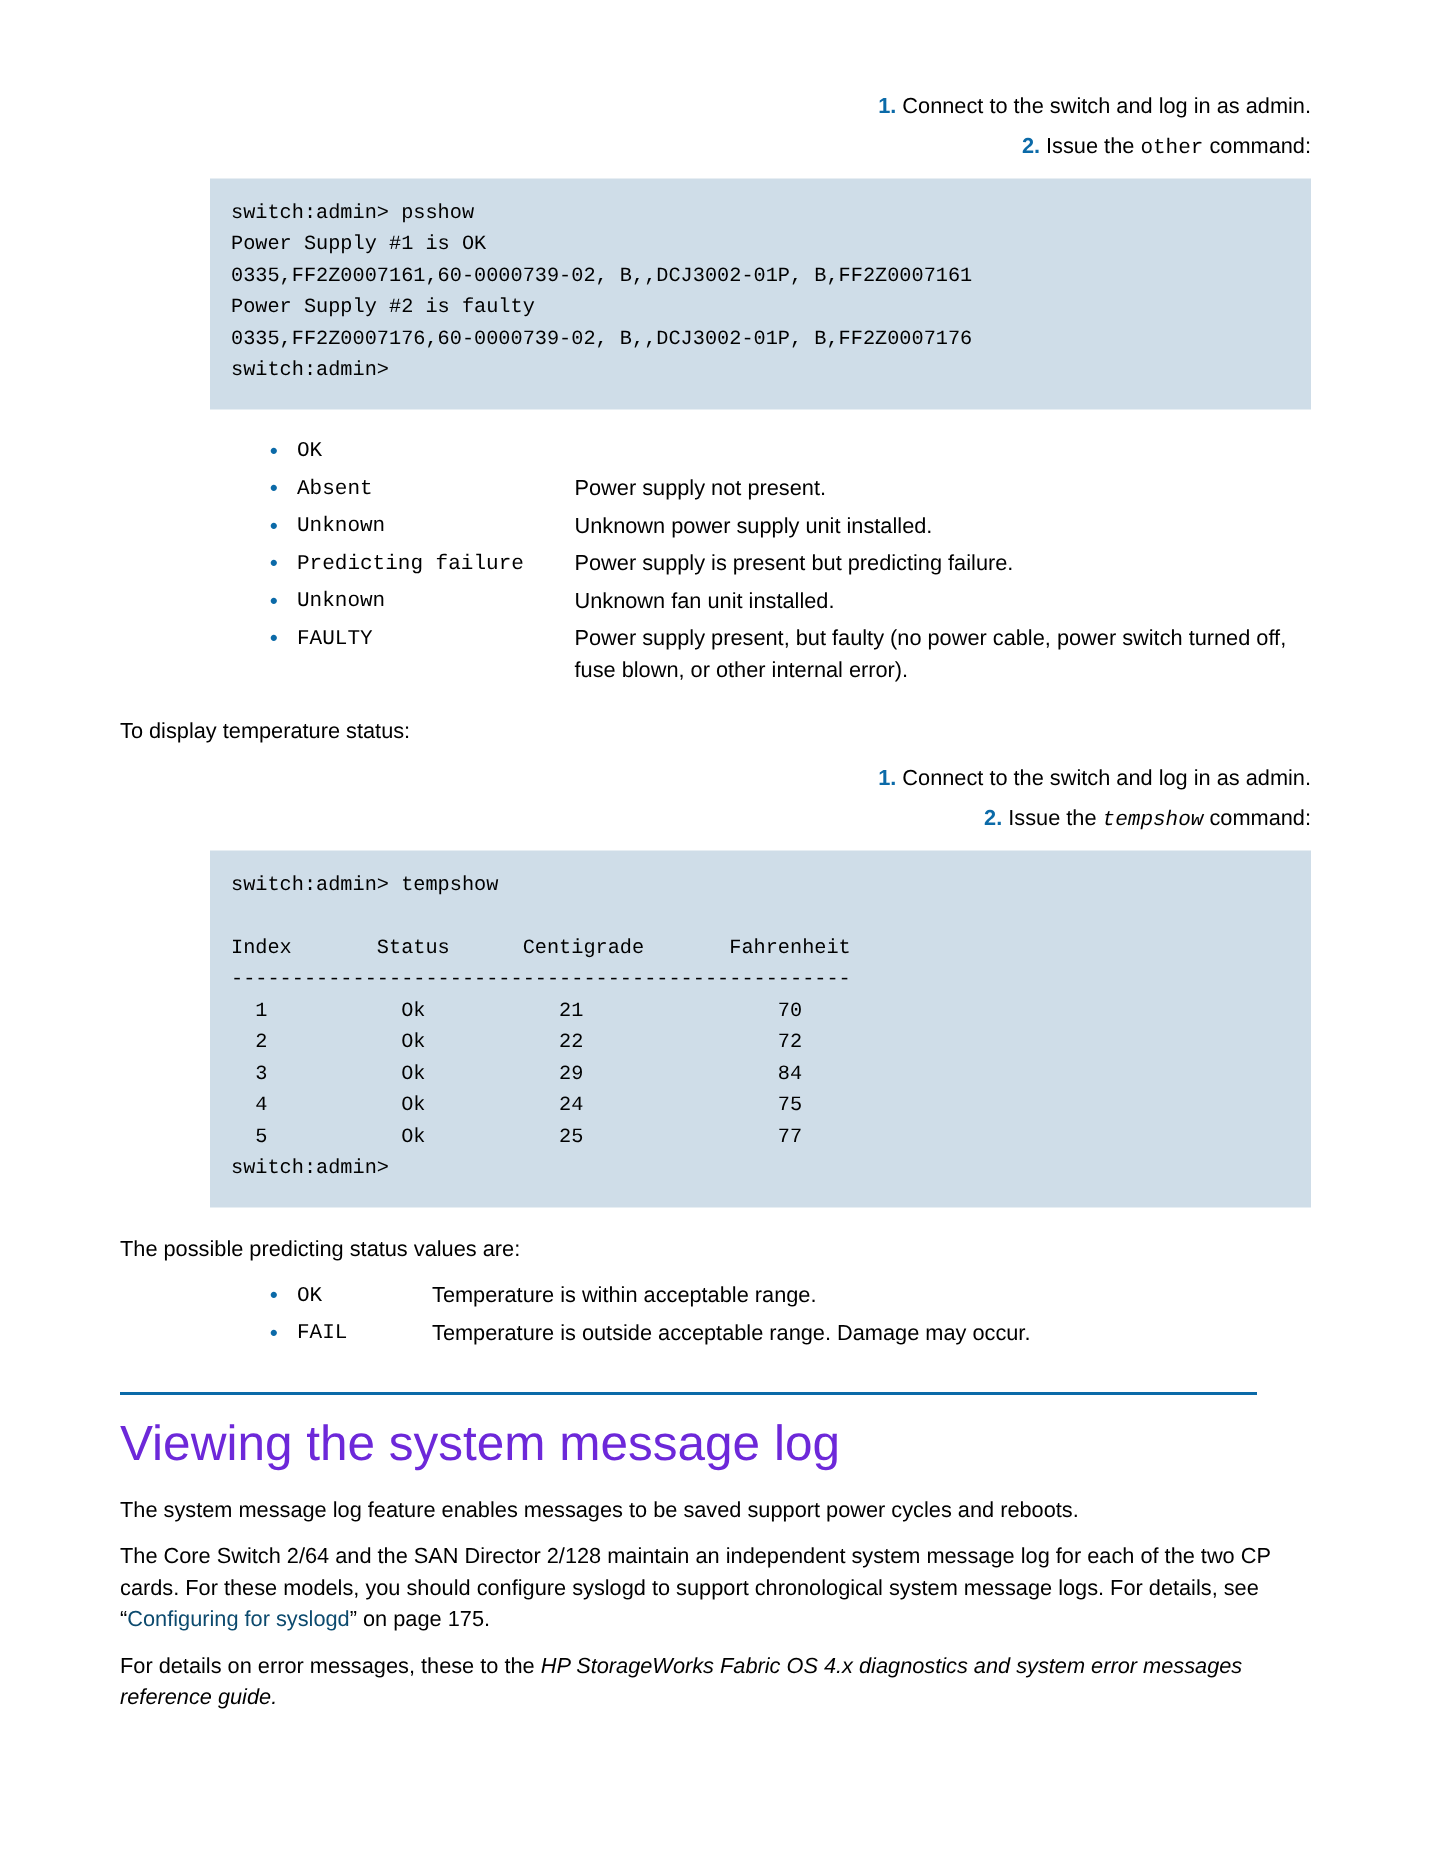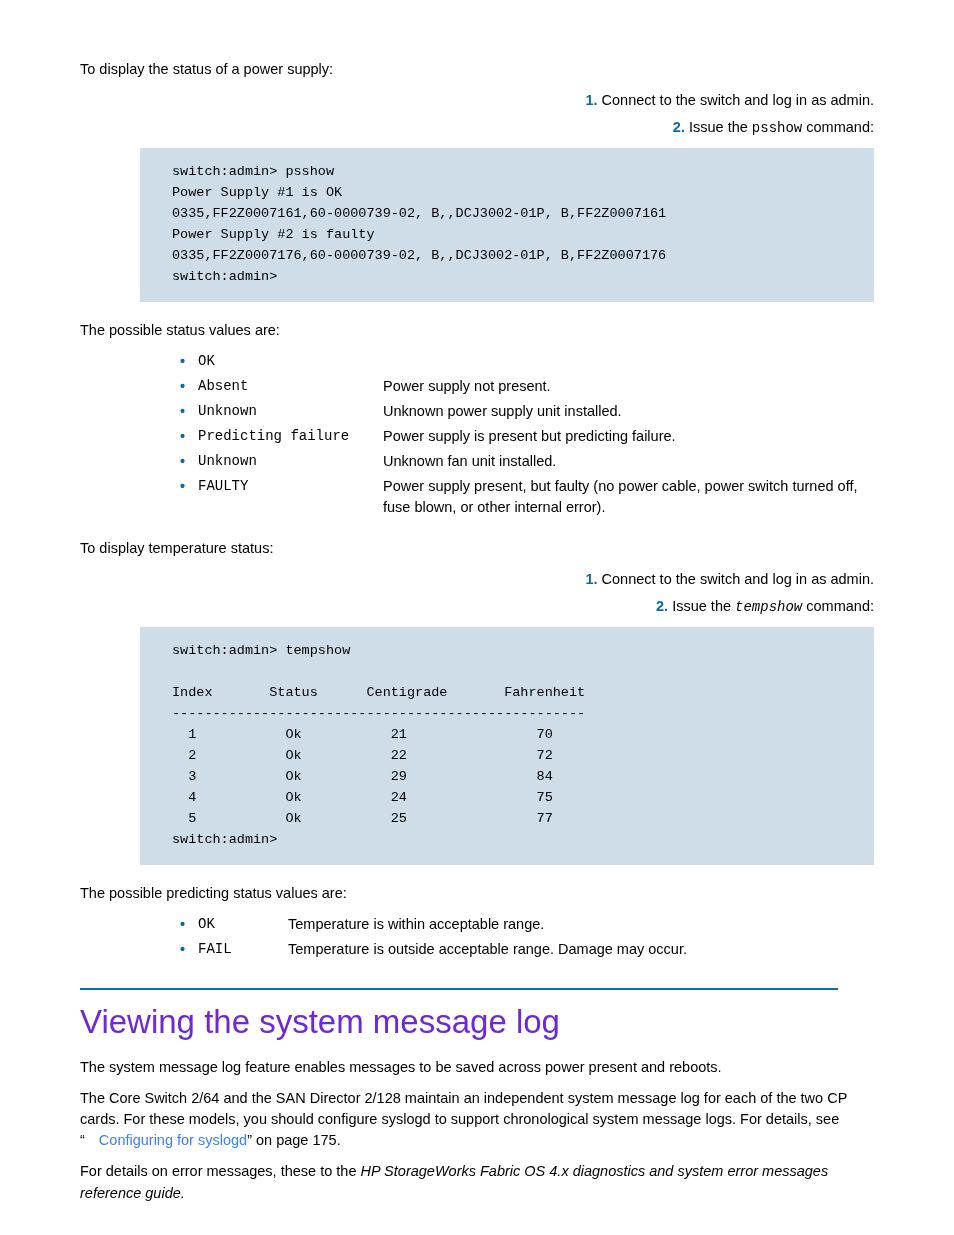--- a/index.html
+++ b/index.html
@@ -35,21 +35,21 @@
   }
   .code-inline {
     font-family: "Courier New", monospace;
     font-size: 14px;
   }
   .codeblock {
     background: #cfdde8;
     font-family: "Courier New", monospace;
     font-size: 13.5px;
     white-space: pre;
-    padding: 14px 32px;
+    padding: 14px 14px;
     margin: 10px 0 18px 60px;
     line-height: 1.55;
   }
   .status-row {
     display: flex;
     align-items: flex-start;
     margin: 4px 0;
   }
   .bullet {
     color: #0b6aa8;
@@ -78,51 +78,48 @@
     margin: 28px 0 8px 0;
     width: 758px;
   }
   h1 {
     color: #6d28d9;
     font-weight: normal;
     font-size: 33px;
     margin: 6px 0 12px 0;
   }
   .link {
-    color: #3b82f6;
-    margin-left: 14px;
+    color: #0c4a6e;
   }
   .italic { font-style: italic; margin-top: 47px; }
 </style>
 </head>
 <body>
 
 <div class="page">
 
-  <div class="indent1 para">To display the status of a power supply:</div>
 
   <ol class="indent1">
     <li>
       <span class="num">1.</span>
       <span>Connect to the switch and log in as admin.</span>
     </li>
     <li>
       <span class="num">2.</span>
-      <span>Issue the </span><span class="code-inline">psshow</span><span> command:</span>
+      <span>Issue the </span><span class="code-inline">other</span><span> command:</span>
     </li>
   </ol>
 
   <div class="codeblock">switch:admin&gt; psshow
 Power Supply #1 is OK
 0335,FF2Z0007161,60-0000739-02, B,,DCJ3002-01P, B,FF2Z0007161
 Power Supply #2 is faulty
 0335,FF2Z0007176,60-0000739-02, B,,DCJ3002-01P, B,FF2Z0007176
 switch:admin&gt;</div>
 
-  <div class="indent1 para">The possible status values are:</div>
 
   <div class="indent2">
     <div class="status-row">
         <span class="bullet">•</span>
         <span class="status-term">OK</span>
       </div>
     <div class="status-row">
         <span class="bullet">•</span>
         <span class="status-term">Absent</span>
         <span class="status-desc">Power supply not present.</span>
@@ -185,21 +182,21 @@
         <span class="bullet">•</span>
         <span class="status-term-sm">FAIL</span>
         <span class="status-desc">Temperature is outside acceptable range. Damage may occur.</span>
       </div>
   </div>
 
   <hr class="rule">
 
   <h1>Viewing the system message log</h1>
 
-  <div class="indent1 para">The system message log feature enables messages to be saved across power present and reboots.</div>
+  <div class="indent1 para">The system message log feature enables messages to be saved support power cycles and reboots.</div>
 
   <div class="indent1 para">
     <span>The Core Switch 2/64 and the SAN Director 2/128 maintain an independent system message log for each of the two CP cards. For these models, you should configure syslogd to support chronological system message logs. For details, see “</span><span class="link">Configuring for syslogd</span><span>” on page 175.</span>
   </div>
 
   <div class="indent1 para">
     <span>For details on error messages, these to the </span><span class="italic">HP StorageWorks Fabric OS 4.x diagnostics and system error messages reference guide.</span>
   </div>
 
 </div>

